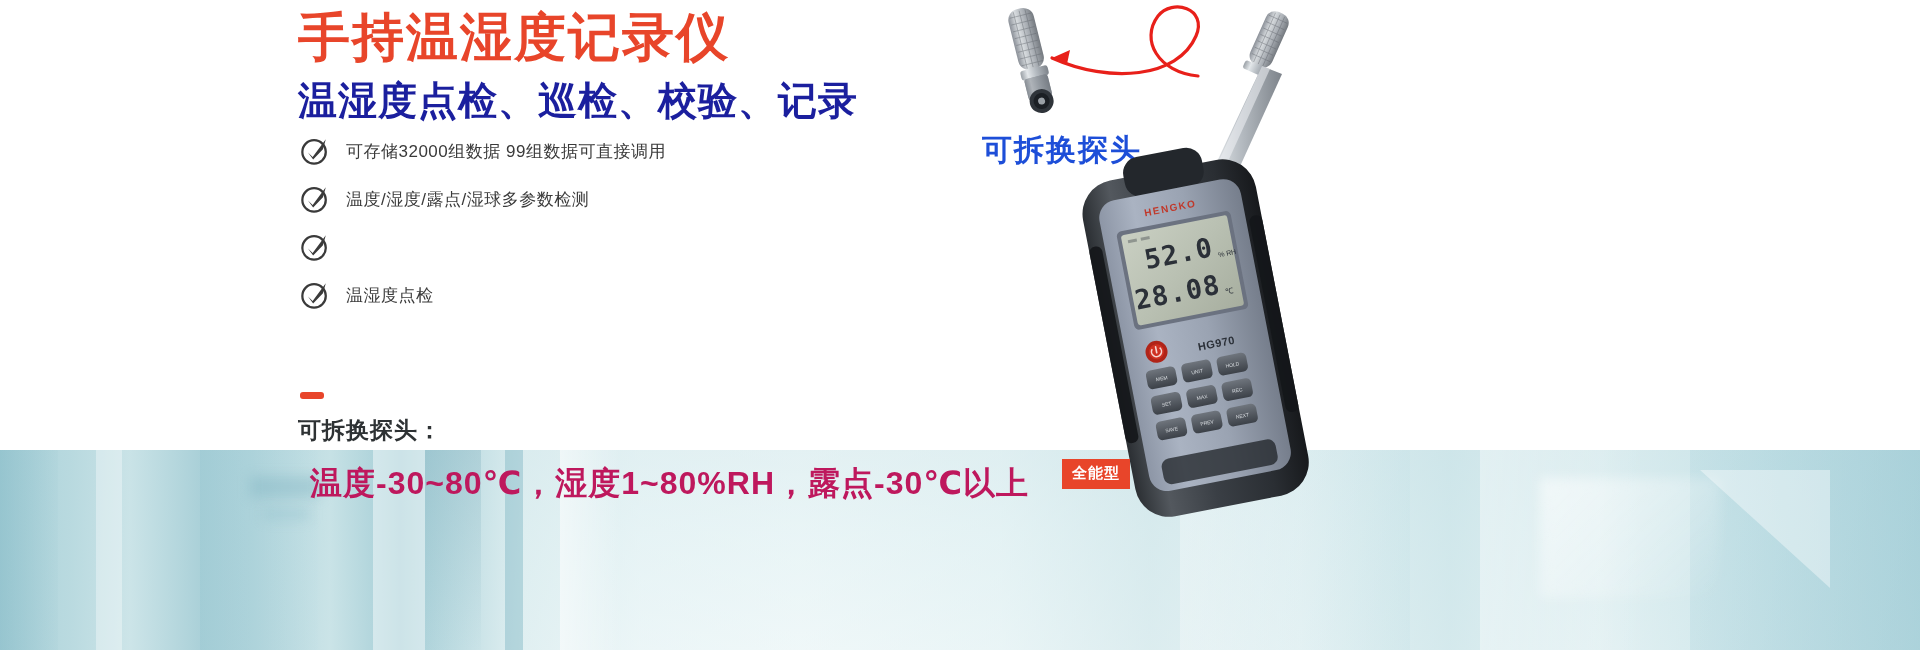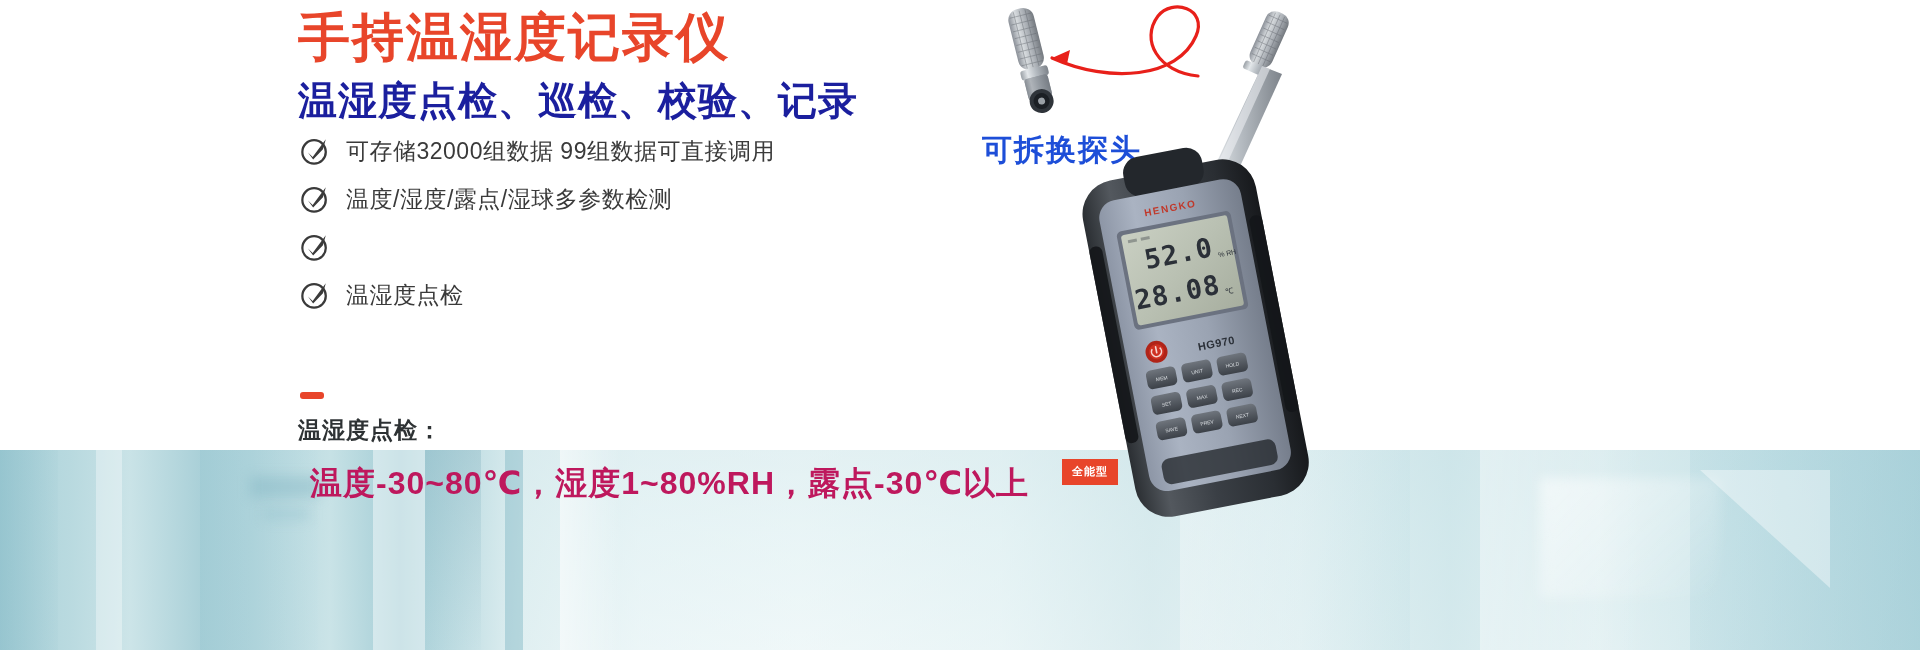--- a/index.html
+++ b/index.html
@@ -67,21 +67,21 @@
     color:#1b1f9e;line-height:1.2;white-space:nowrap;
   }
 
   .features{position:absolute;left:300px;top:128px;}
   .feature{
     display:flex;align-items:center;height:46px;margin-bottom:2px;
   }
   .check-icon{width:30px;height:30px;flex:0 0 30px;margin-right:16px;position:relative;}
   .check-icon svg{display:block;width:30px;height:30px;}
   .feature-text{
-    font-size:23px;color:#3a3a3a;white-space:nowrap;letter-spacing:.5px;
+    font-size:17px;color:#3a3a3a;white-space:nowrap;letter-spacing:.5px;
     font-family:"Liberation Sans","DejaVu Sans",sans-serif;
   }
 
   
   .env-dash{
     position:absolute;left:300px;top:392px;width:24px;height:7px;
     background:#e8452a;border-radius:3px;
   }
   .env-block{position:absolute;left:298px;top:415px;}
   .env-title{
@@ -97,21 +97,21 @@
   .probe-label{
     position:absolute;left:982px;top:130px;
     font-size:30px;font-weight:bold;color:#1d4ed8;letter-spacing:2px;
     white-space:nowrap;
   }
 
   
   .badge{
     position:absolute;left:1062px;top:459px;
     background:#e8452a;color:#ffffff;
-    font-size:11px;font-weight:bold;letter-spacing:1px;
+    font-size:15px;font-weight:bold;letter-spacing:1px;
     padding:5px 10px 6px 10px;white-space:nowrap;
   }
 
   
   .device-wrap{position:absolute;left:940px;top:0;width:520px;height:530px;}
   .device-wrap svg{display:block;}
 </style>
 </head>
 <body>
 
@@ -172,21 +172,21 @@
           <circle cx="15" cy="17" r="12.5" fill="none" stroke="#3a3a3a" stroke-width="2.4"></circle>
           <path d="M8.5 17.5 L13.5 22.5 L27.5 3.5 L24.5 14 L14 25 Z" fill="#3a3a3a"></path>
         </svg>
       </span>
       <span class="feature-text">温湿度点检</span>
     </div>
   </div>
 
   <div class="env-dash"></div>
   <div class="env-block">
-    <div class="env-title">温湿度点检：</div>
+    <div class="env-title">可拆换探头：</div>
     <div class="env-line">温度-30~80℃，湿度1~80%RH，露点-30℃以上</div>
   </div>
 
   <div class="probe-label">可拆换探头</div>
 
   <div class="device-wrap">
     <svg width="520" height="530" viewBox="0 0 520 530">
       <defs>
         <linearGradient id="bodyG" x1="0" y1="0" x2="1" y2="0">
           <stop offset="0%" stop-color="#2b2f33"></stop>

